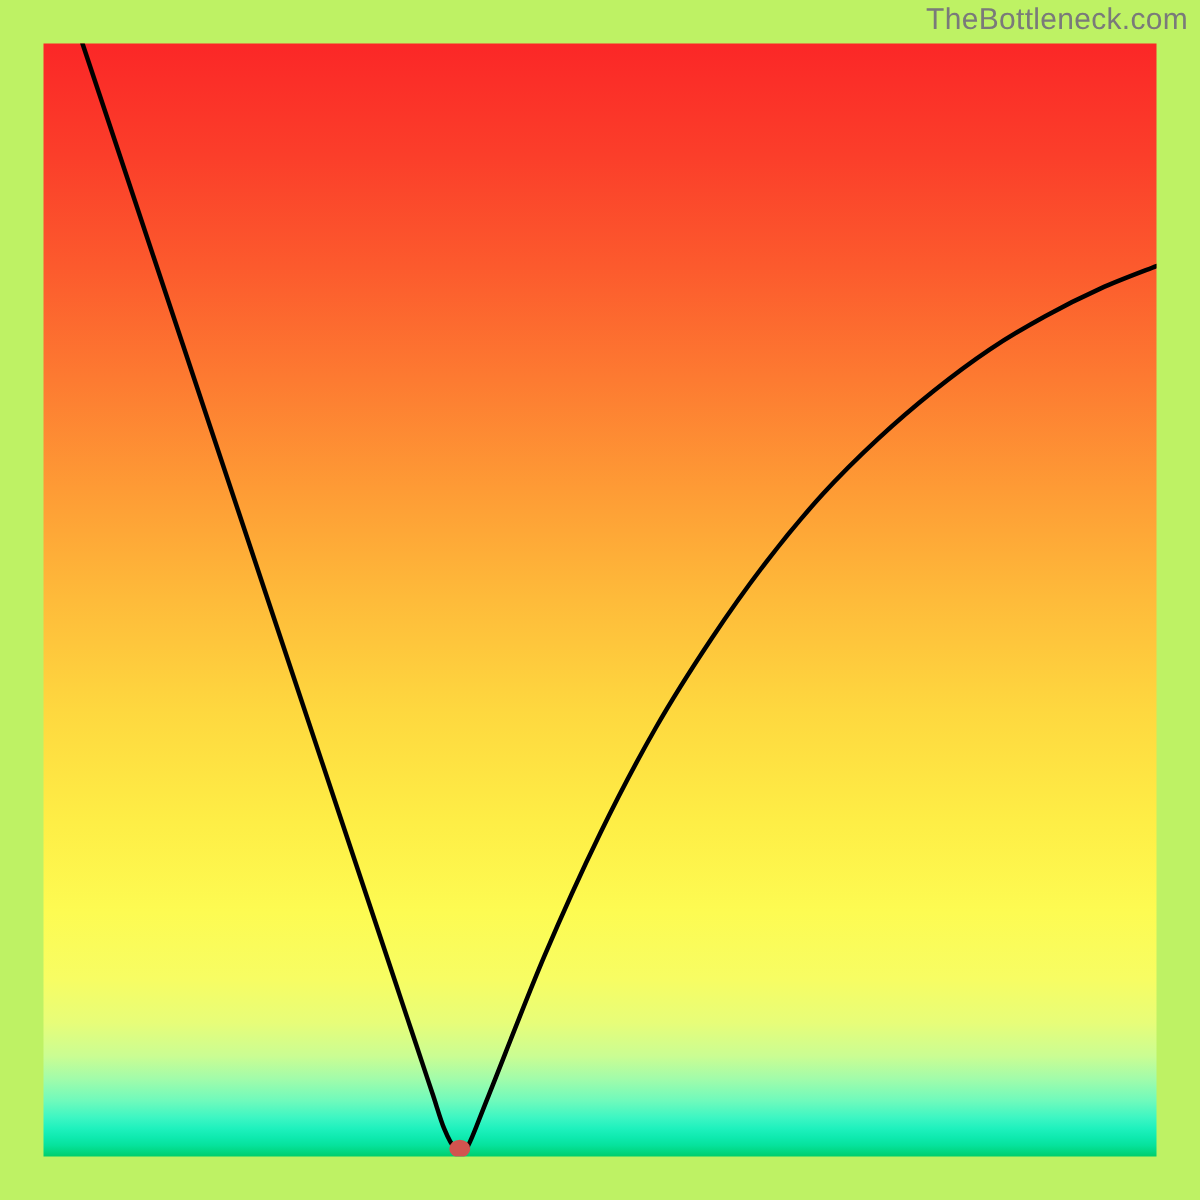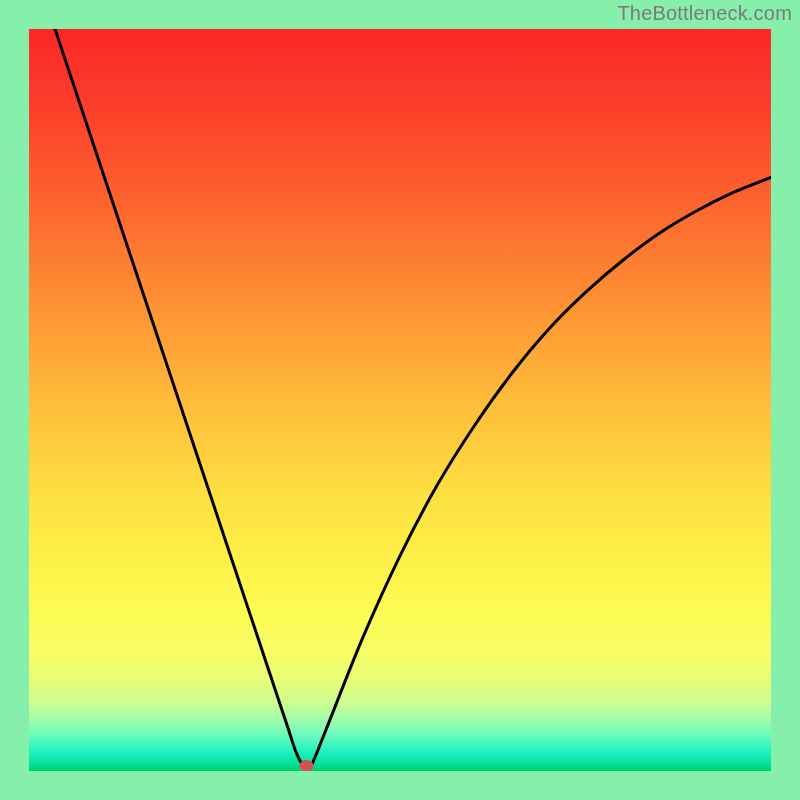--- a/index.html
+++ b/index.html
@@ -8,21 +8,21 @@
     width: 800px;
     height: 800px;
     background: #000;
     font-family: Arial, Helvetica, sans-serif;
     overflow: hidden;
   }
   .frame {
     position: relative;
     width: 800px;
     height: 800px;
-    background: #86efac;
+    background: #bef264;
   }
   .attribution {
     position: absolute;
     top: 2px;
     right: 8px;
     color: #7a7a7a;
     font-size: 20px;
     font-weight: 400;
     letter-spacing: 0.2px;
   }

